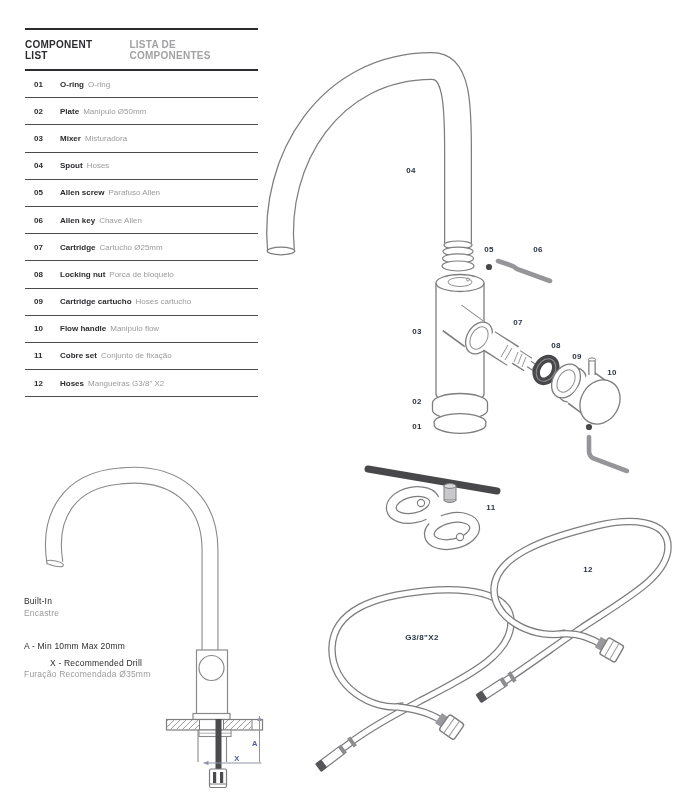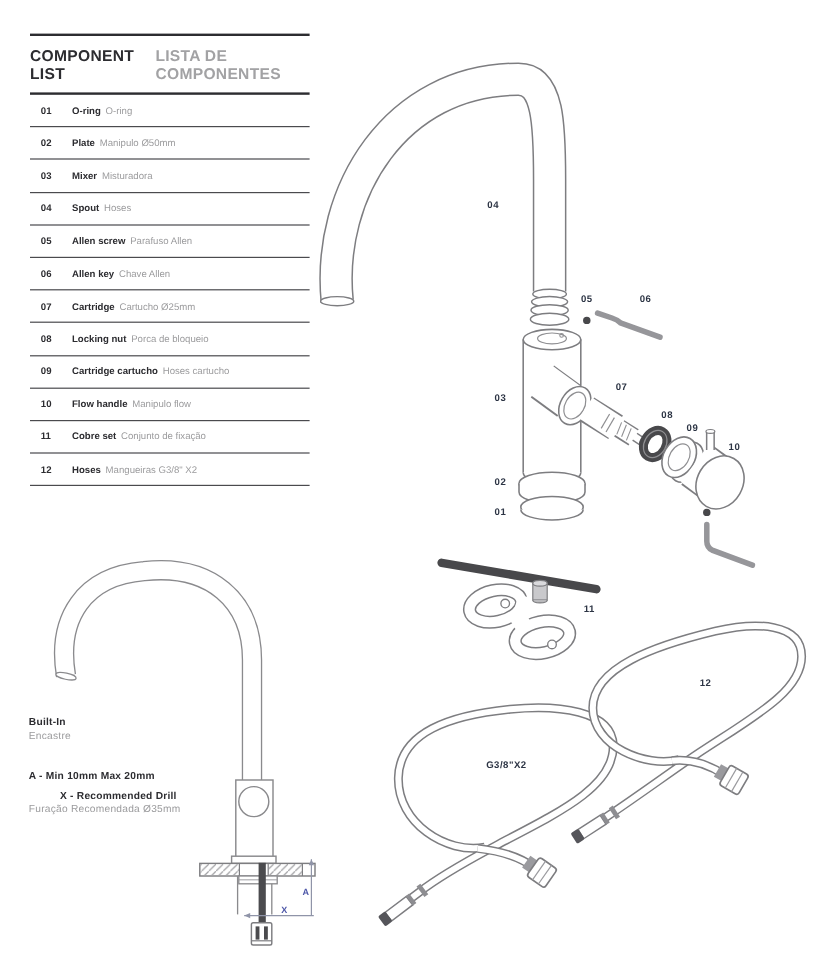--- a/index.html
+++ b/index.html
@@ -1,30 +1,30 @@
 <!DOCTYPE html>
 <html><head>
 <meta charset="utf-8">
 <style>
   html,body{margin:0;padding:0;background:#fff;}
   .page{position:relative;width:686px;height:800px;background:#fff;overflow:hidden;
         font-family:"Liberation Sans",sans-serif;}
   
   .clist{position:absolute;left:25px;top:28px;width:233px;border-top:2px solid #2c2c30;}
   .clist-header{display:flex;gap:13px;align-items:baseline;padding:9px 0 8px;
-                border-bottom:2px solid #2c2c30;font-size:13px;font-weight:bold;letter-spacing:.25px;}
+                border-bottom:2px solid #2c2c30;font-size:10px;font-weight:bold;letter-spacing:.25px;}
   .h-en{color:#2c2c30;}
   .h-pt{color:#a2a2a4;}
   .crow{display:flex;align-items:center;height:26.2px;border-bottom:1px solid #4a4a4e;font-size:8px;}
   .crow .num{font-weight:bold;color:#2c2c30;width:15px;margin-left:9px;}
   .crow .en{font-weight:bold;color:#2c2c30;margin-left:11px;white-space:pre;}
   .crow .pt{color:#9b9b9d;margin-left:4px;white-space:pre;}
   
   .tblock{position:absolute;font-size:8.5px;line-height:11.5px;letter-spacing:.2px;}
-  .tb-bold{font-weight:bold;color:#2c2c30;}
+  .tb-bold{font-weight:normal;color:#2c2c30;}
   .tb-gray{color:#9b9b9d;}
   #builtin{left:24px;top:596px;}
   #dims{left:24px;top:641px;}
   #dims .spaced{margin-top:5px;margin-left:26px;}
   
   .art{position:absolute;left:0;top:0;}
   .art text{font-family:"Liberation Sans",sans-serif;font-weight:bold;font-size:8px;
             fill:#2c3444;letter-spacing:.4px;text-anchor:middle;}
   .art text.dim{fill:#4d57a8;font-size:7.5px;}
 </style>

